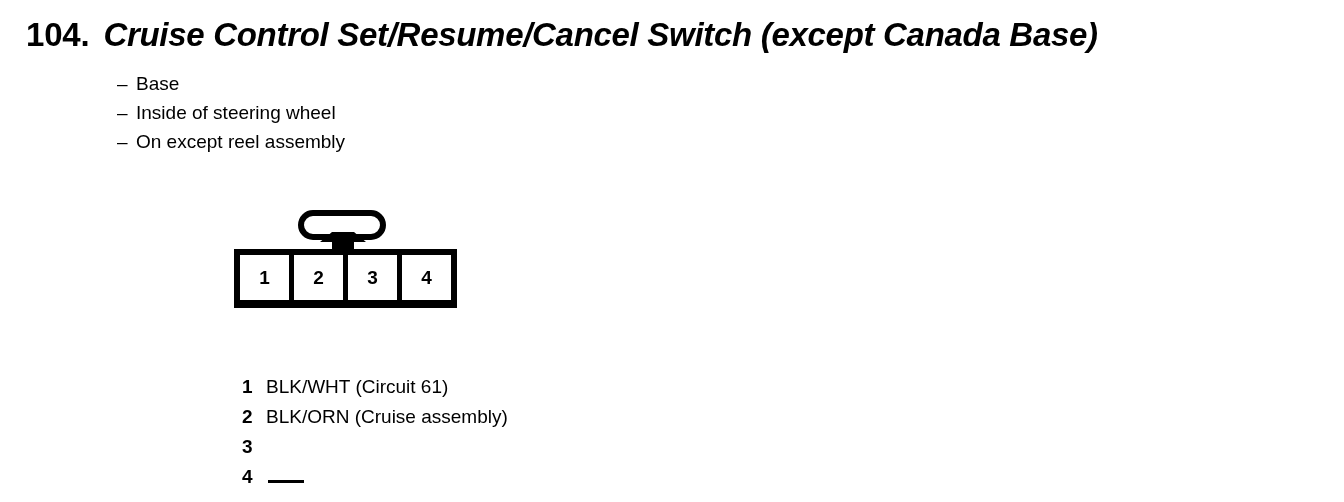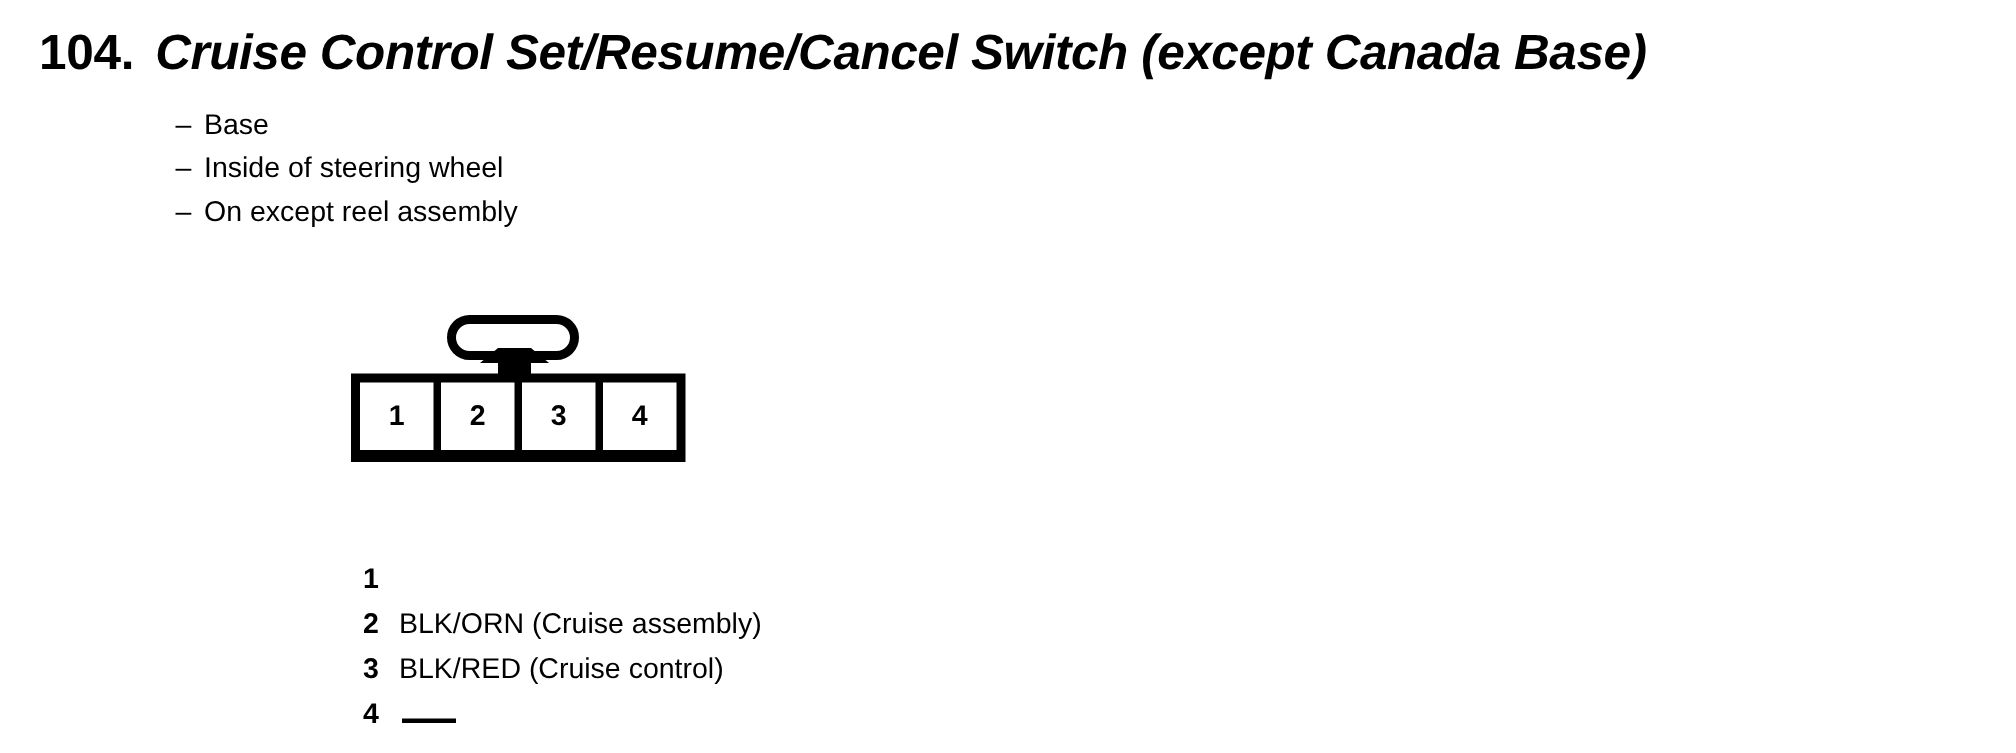--- a/index.html
+++ b/index.html
@@ -206,30 +206,30 @@
       <span>4</span>
     </div>
   </div>
 
 </div>
 
 <div class="pin-legend">
 
   <div class="legend-row">
     <span class="legend-num">1</span>
+    <span class="legend-desc">BLK/WHT (Circuit 61)</span>
   </div>
 
   <div class="legend-row">
     <span class="legend-num">2</span>
     <span class="legend-desc">BLK/ORN (Cruise assembly)</span>
   </div>
 
   <div class="legend-row">
     <span class="legend-num">3</span>
-    <span class="legend-desc">BLK/RED (Cruise control)</span>
   </div>
 
   <div class="legend-row">
     <span class="legend-num">4</span>
     <span class="legend-blank-rule"></span>
   </div>
 
 </div>
 
 </body></html>

